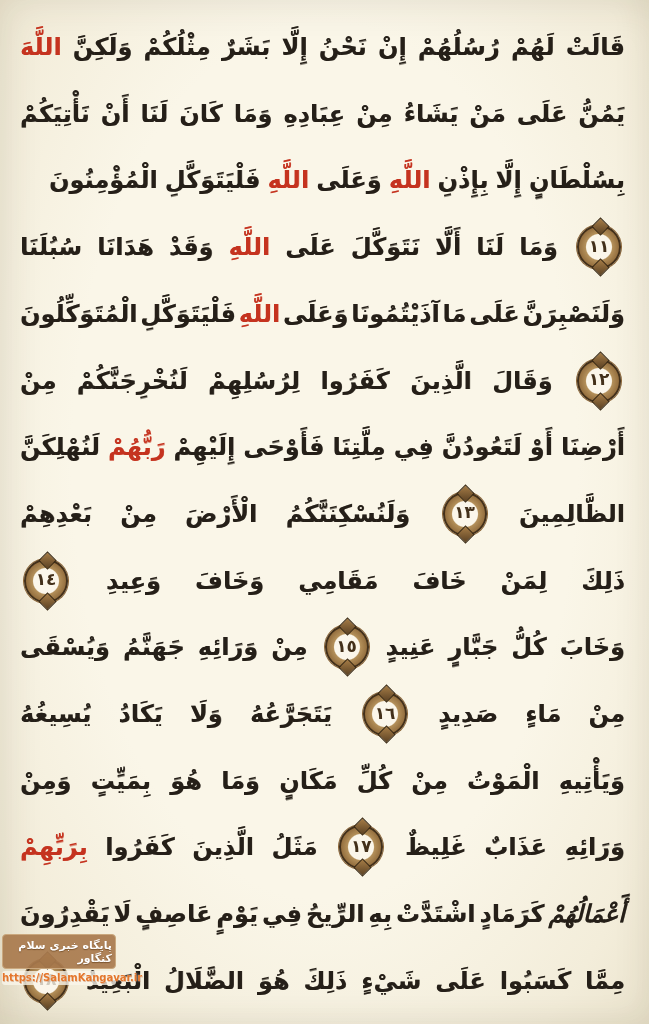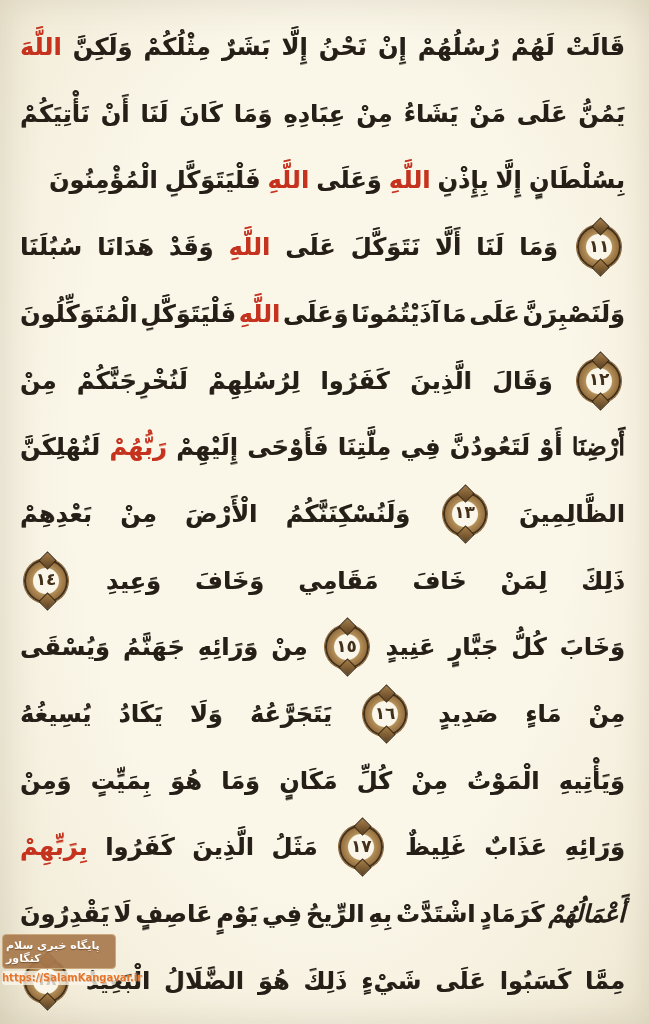--- a/index.html
+++ b/index.html
@@ -75,21 +75,21 @@
     color: #43301a;
     line-height: 1;
     padding-bottom: 2px;
   }
   .watermark {
     position: absolute;
     left: 2px;
     top: 934px;
     width: 114px;
     z-index: 5;
-    text-align: left;
+    text-align: right;
   }
   .wm-badge {
     direction: rtl;
     background: rgba(168,121,77,0.92);
     border: 1px solid #caa87e;
     border-radius: 4px;
     color: #ffffff;
     font-size: 11px;
     font-weight: bold;
     padding: 4px 3px 3px;
@@ -176,21 +176,21 @@
           <span class="verse-num">١٢</span>
         </span>
         <span class="word" style="color: rgb(37, 31, 24);">وَقَالَ</span>
         <span class="word" style="color: rgb(37, 31, 24);">الَّذِينَ</span>
         <span class="word" style="color: rgb(37, 31, 24);">كَفَرُوا</span>
         <span class="word" style="color: rgb(37, 31, 24);">لِرُسُلِهِمْ</span>
         <span class="word" style="color: rgb(37, 31, 24);">لَنُخْرِجَنَّكُمْ</span>
         <span class="word" style="color: rgb(37, 31, 24);">مِنْ</span>
       </div>
       <div class="line">
-        <span class="word" style="color: rgb(37, 31, 24); font-family: Liberation Serif, serif;">أَرْضِنَا</span>
+        <span class="word" style="color: rgb(37, 31, 24);">أَرْضِنَا</span>
         <span class="word" style="color: rgb(37, 31, 24);">أَوْ</span>
         <span class="word" style="color: rgb(37, 31, 24);">لَتَعُودُنَّ</span>
         <span class="word" style="color: rgb(37, 31, 24);">فِي</span>
         <span class="word" style="color: rgb(37, 31, 24);">مِلَّتِنَا</span>
         <span class="word" style="color: rgb(37, 31, 24);">فَأَوْحَى</span>
         <span class="word" style="color: rgb(37, 31, 24);">إِلَيْهِمْ</span>
         <span class="word red" style="color: rgb(197, 51, 31);">رَبُّهُمْ</span>
         <span class="word" style="color: rgb(37, 31, 24);">لَنُهْلِكَنَّ</span>
       </div>
       <div class="line">

